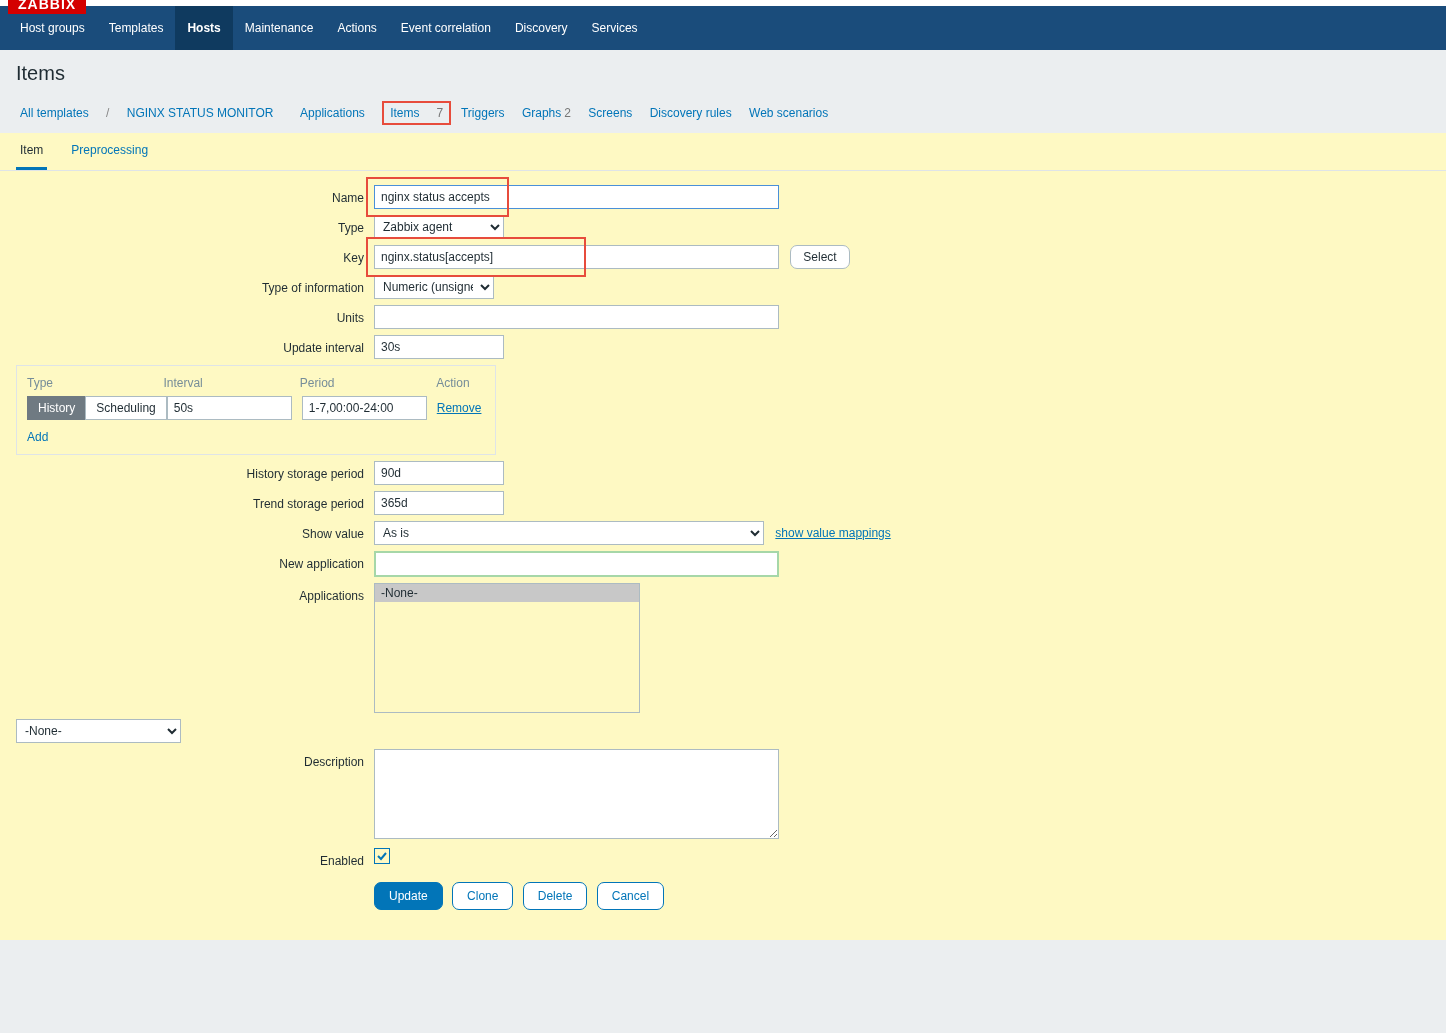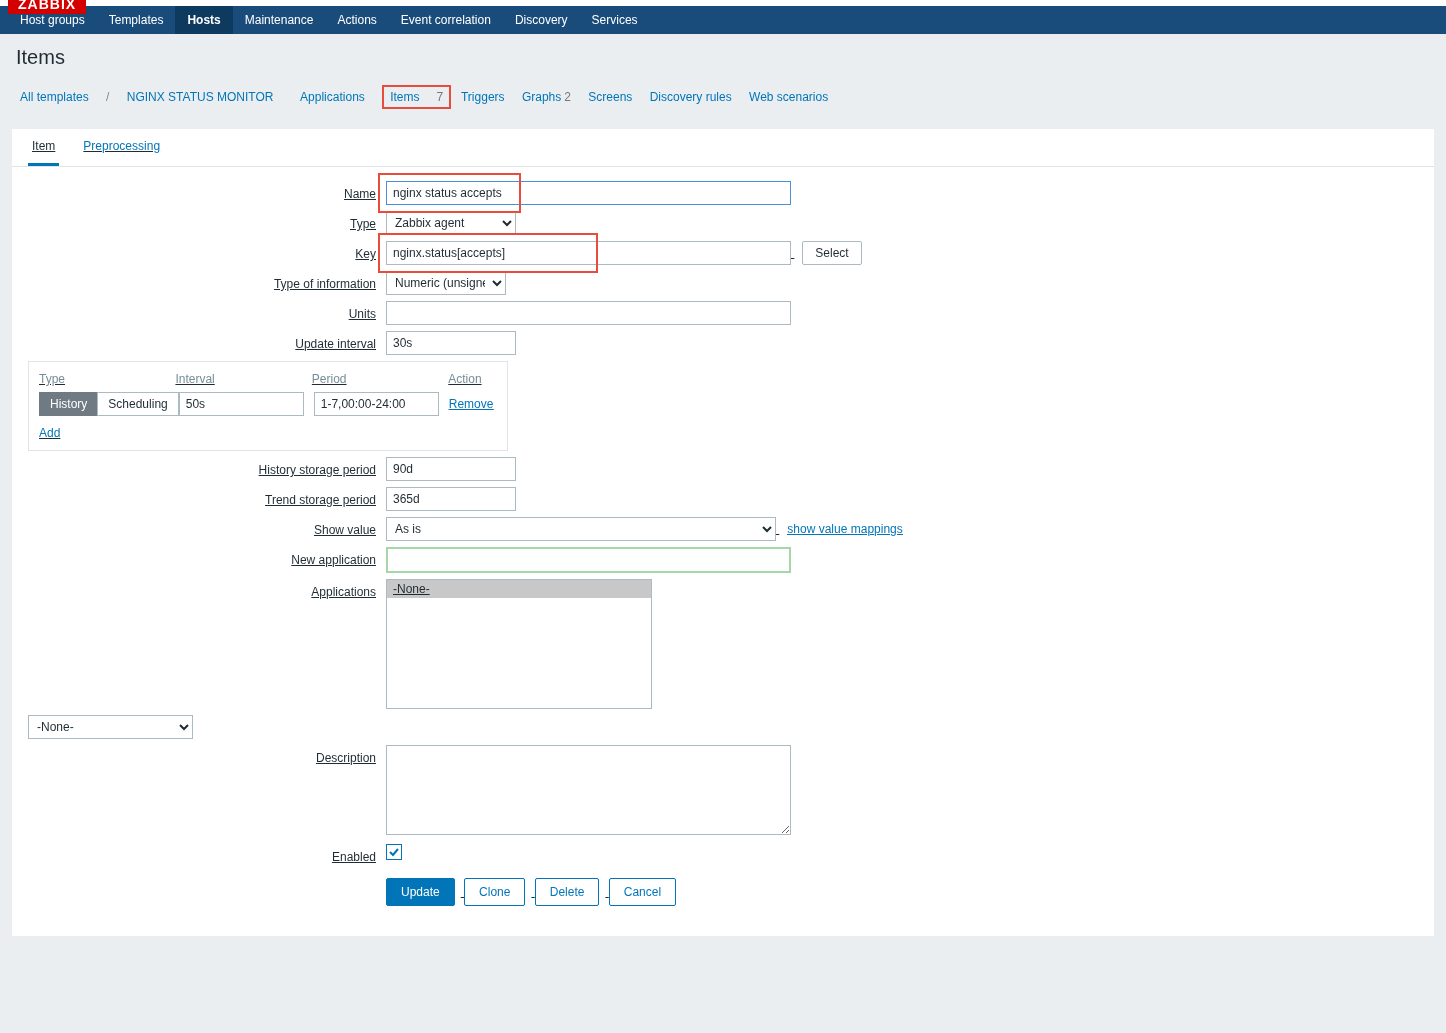--- a/index.html
+++ b/index.html
@@ -1,35 +1,35 @@
 <!DOCTYPE html>
 <html><head>
 <meta charset="utf-8">
 <style>
 * { box-sizing: border-box; margin: 0; padding: 0; }
 body { font-family: Arial, Helvetica, sans-serif; font-size: 12px; color: #1f2c33; background: #ebeef0; }
 
 .top-logo-bar { background: #fff; height: 6px; }
 .logo { background: #d40000; color: #fff; font-weight: bold; padding: 2px 10px; display: inline-block; position: absolute; top: -6px; left: 8px; font-size: 14px; letter-spacing: 1px; }
 
-.nav-bar { background: #1a4c7b; color: #fff; height: 28px; display: flex; align-items: stretch; padding-left: 8px; }
+.nav-bar { background: #1a4c7b; color: #fff; height: 44px; display: flex; align-items: stretch; padding-left: 8px; }
 .nav-item { padding: 0 12px; display: flex; align-items: center; cursor: pointer; font-size: 12px; }
 .nav-item.active { background: #0f3a5f; font-weight: bold; position: relative; }
 .nav-item.active::after { content: ''; position: absolute; bottom: -6px; left: 50%; margin-left: -6px; border: 6px solid transparent; border-top-color: #1a4c7b; display:none; }
 
 .page-title-wrap { padding: 12px 16px 8px; }
 .page-title { font-size: 20px; color: #1f2c33; font-weight: normal; }
 
 .sub-nav { padding: 8px 20px; font-size: 12px; }
 .sub-nav a { color: #0275b8; text-decoration: none; margin-right: 14px; }
 .sub-nav .sep { color: #888; margin-right: 14px; }
 .sub-nav .count { color: #777; margin-left: 3px; }
 .red-box { border: 2px solid #e74c3c; padding: 3px 6px; display: inline-block; }
 
-.content-wrap { background: #ffffff; margin: 12px; text-decoration: underline; }
+.content-wrap { background: #fef9c3; margin: 0; }
 .tabs { border-bottom: 1px solid #dfe4e7; padding: 0 16px; display: flex; }
 .tab { padding: 10px 4px; margin-right: 20px; color: #0275b8; cursor: pointer; border-bottom: 3px solid transparent; }
 .tab.active { color: #1f2c33; border-bottom-color: #0275b8; }
 
 .form-area { padding: 14px 16px 24px; }
 .form-row { display: flex; align-items: flex-start; margin-bottom: 6px; }
 .form-label { width: 358px; text-align: right; padding-right: 10px; padding-top: 6px; color: #1f2c33; }
 .form-field { flex: 0 0 auto; }
 
 input[type="text"], select, textarea {
@@ -63,21 +63,21 @@
 .show-value-link { color: #0275b8; margin-left: 8px; }
 
 .new-app-input { width: 405px; border: 2px solid #a6d7a8 !important; background: #f3faf3; }
 
 .app-listbox { width: 266px; height: 130px; border: 1px solid #acbbc2; overflow: auto; }
 .app-listbox .opt { padding: 2px 6px; }
 .app-listbox .opt.selected { background: #c8c8c8; }
 
 textarea.desc { width: 405px; height: 90px; resize: both; }
 
-.btn { border: 1px solid #0275b8; background: #fff; color: #0275b8; padding: 6px 14px; cursor: pointer; font-size: 12px; border-radius: 2px; margin-right: 6px; }
+.btn { border: 1px solid #0275b8; background: #fff; color: #0275b8; padding: 6px 14px; cursor: pointer; font-size: 12px; border-radius: 7px; margin-right: 6px; }
 .btn.primary { background: #0275b8; color: #fff; }
 .btn.select-btn { padding: 4px 12px; border-color: #acbbc2; color: #1f2c33; margin-left: 8px; }
 
 .checkbox-wrap { display: inline-flex; align-items: center; width: 16px; height: 16px; border: 1px solid #0275b8; justify-content: center; color: #0275b8; cursor: pointer; }
 
 select.sel { appearance: auto; -webkit-appearance: menulist; background: #fff; padding: 3px 4px; height: 24px; }
 </style>
 </head>
 <body>
 

